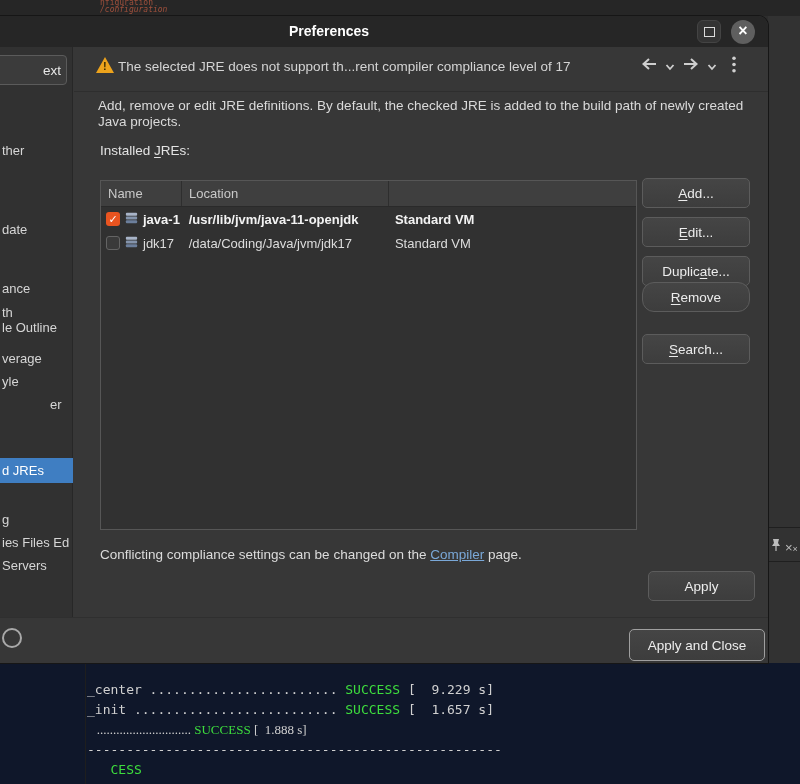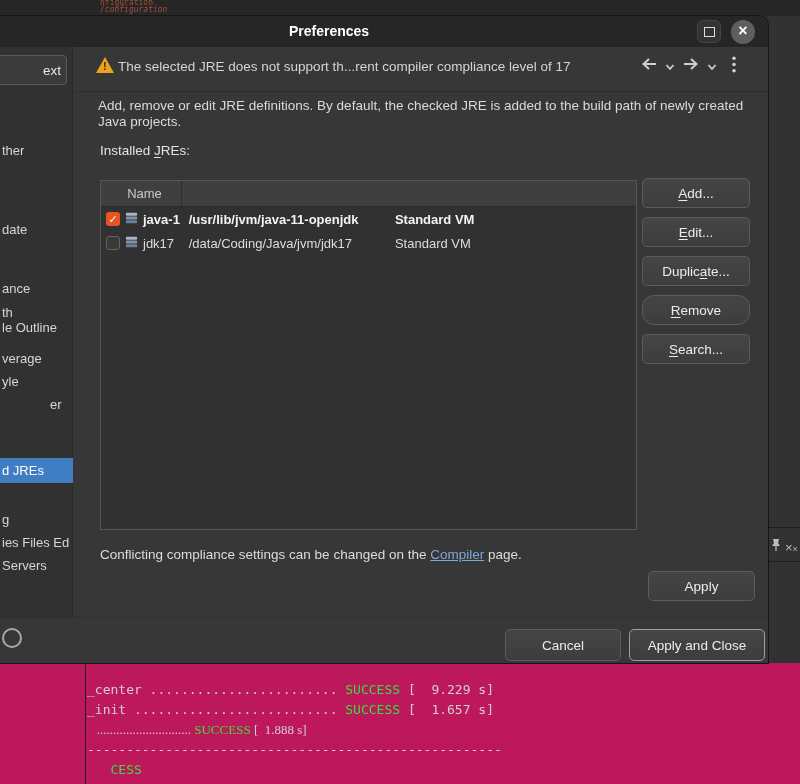--- a/index.html
+++ b/index.html
@@ -10,21 +10,21 @@
   }
   .abs{position:absolute;}
   
   .top-strip{left:0;top:0;width:800px;height:16px;background:#262626;overflow:hidden;}
   .top-red{position:absolute;left:100px;font:8px/7px "DejaVu Sans Mono",monospace;color:#a0503c;white-space:pre;}
   .right-strip{left:768px;top:16px;width:32px;height:647px;background:#323232;}
   .rs-line{position:absolute;left:0;width:32px;height:1px;background:#1f1f1f;}
   .rs-icons{position:absolute;left:2px;top:518px;width:30px;height:26px;display:flex;align-items:center;gap:3px;color:#bdbdbd;}
   .xx{font-size:13px;color:#bdbdbd;line-height:1;}
   .xx small{font-size:9px;}
-  .console{left:0;top:663px;width:800px;height:121px;background:#be185d;overflow:hidden;}
+  .console{left:0;top:663px;width:800px;height:121px;background:#0f172a;overflow:hidden;}
   .console-divider{position:absolute;left:85px;top:0;width:1px;height:121px;background:#1e1e1e;}
   .console-line{position:absolute;left:87px;font:13px/18px "DejaVu Sans Mono",monospace;color:#d0d0d0;white-space:pre;}
   .success{color:#3ddc3d;}
   
   .dialog{left:-110px;top:16px;width:878px;height:647px;background:#373737;
     border-radius:10px 10px 0 0;box-shadow:0 0 0 1px #161616;}
   .titlebar{position:absolute;left:0;top:0;width:878px;height:31px;background:#262626;
     border-radius:10px 10px 0 0;}
   .title{position:absolute;left:0;top:0;width:878px;height:31px;line-height:31px;text-align:center;
     font-weight:bold;font-size:14px;color:#fff;}
@@ -47,21 +47,21 @@
   .warn-bang{position:absolute;left:7px;top:3px;font-size:11px;font-weight:bold;color:#3c2c00;}
   .warn-text{position:absolute;left:228px;top:43px;font-size:13.5px;color:#d4d4d4;white-space:nowrap;}
   .navicons{position:absolute;left:750px;top:39px;height:22px;display:flex;align-items:center;gap:7px;}
   .hdr-line{position:absolute;left:184px;top:75px;width:694px;height:1px;background:#2e2e2e;}
   
   .desc{position:absolute;left:208px;top:82px;width:662px;font-size:13.5px;line-height:16px;color:#dadada;}
   .inst-label{position:absolute;left:210px;top:127px;font-size:13.5px;color:#e3e3e3;}
   .mn{text-decoration:underline;text-underline-offset:2px;}
   .jtable{position:absolute;left:210px;top:164px;width:537px;height:350px;background:#313131;
     border:1px solid #565656;box-sizing:border-box;overflow:hidden;}
-  .thead{display:flex;height:26px;background:#3f3f3f;border-bottom:1px solid #2a2a2a;box-sizing:border-box;text-align:center;}
+  .thead{display:flex;height:26px;background:#3f3f3f;border-bottom:1px solid #2a2a2a;box-sizing:border-box;}
   .th{box-sizing:border-box;padding-left:7px;line-height:25px;font-size:13px;color:#c9c9c9;border-right:1px solid #2e2e2e;overflow:hidden;white-space:nowrap;}
   .th:last-child{border-right:none;}
   .w-name{width:81px;} .w-loc{width:207px;} .w-type{width:247px;margin-top:31px;}
   .tr{display:flex;height:24px;align-items:center;font-size:13px;color:#dcdcdc;}
   .tr.bold{font-weight:bold;color:#f3f3f3;}
   .td-name{width:81px;display:flex;align-items:center;padding-left:5px;box-sizing:border-box;overflow:hidden;white-space:nowrap;}
   .td-loc{width:207px;padding-left:7px;box-sizing:border-box;overflow:hidden;white-space:nowrap;}
   .td-type{width:249px;padding-left:7px;box-sizing:border-box;overflow:hidden;white-space:nowrap;}
   .cb{width:14px;height:14px;border-radius:3px;margin-right:4px;flex:none;box-sizing:border-box;}
   .cb.on{background:#e95420;color:#fff;font-size:11px;line-height:14px;text-align:center;font-weight:bold;}
@@ -174,20 +174,21 @@
   </div>
   <div class="hdr-line"></div>
 
   <div class="desc">Add, remove or edit JRE definitions. By default, the checked JRE is added to the build path of newly created Java projects.</div>
 
   <div class="inst-label"><span>Installed </span><span class="mn">J</span><span>REs:</span></div>
 
   <div class="jtable">
     <div class="thead">
       <div class="th w-name">Name</div>
+      <div class="th w-loc">Location</div>
       <div class="th w-type">Type</div>
     </div>
     <div class="tr bold">
       <div class="td-name">
         <span class="cb on">✓</span>
         <span class="jre-ico">
           <svg width="15" height="15" viewBox="0 0 16 16">
               <rect x="2" y="3" width="12" height="3" rx="1" fill="#a8b4c8"></rect>
               <rect x="2" y="7" width="12" height="3" rx="1" fill="#8494ac"></rect>
               <rect x="2" y="11" width="12" height="3" rx="1" fill="#6c7f9c"></rect>
@@ -217,29 +218,28 @@
 
   <div class="btn sbtn" style="top:162px;">
       <span><span></span><span class="mn">A</span><span>dd...</span></span>
     </div>
   <div class="btn sbtn" style="top:201px;">
       <span><span></span><span class="mn">E</span><span>dit...</span></span>
     </div>
   <div class="btn sbtn" style="top:240px;">
       <span><span>Duplic</span><span class="mn">a</span><span>te...</span></span>
     </div>
-  <div class="btn sbtn" style="top:279px;border-radius:12px;">
+  <div class="btn sbtn" style="top:266px;border-radius:12px;">
       <span><span></span><span class="mn">R</span><span>emove</span></span>
     </div>
   <div class="btn sbtn" style="top:318px;">
       <span><span></span><span class="mn">S</span><span>earch...</span></span>
     </div>
 
   <div class="note"><span>Conflicting compliance settings can be changed on the </span><span class="link">Compiler</span><span> page.</span></div>
 
   <div class="btn apply-btn">Apply</div>
 
   <div class="foot-line"></div>
   <div class="help-btn"></div>
-  <div class="btn cancel-btn">Cancel</div>
   <div class="btn ok-btn">Apply and Close</div>
 
 </div>
 
 </body></html>

